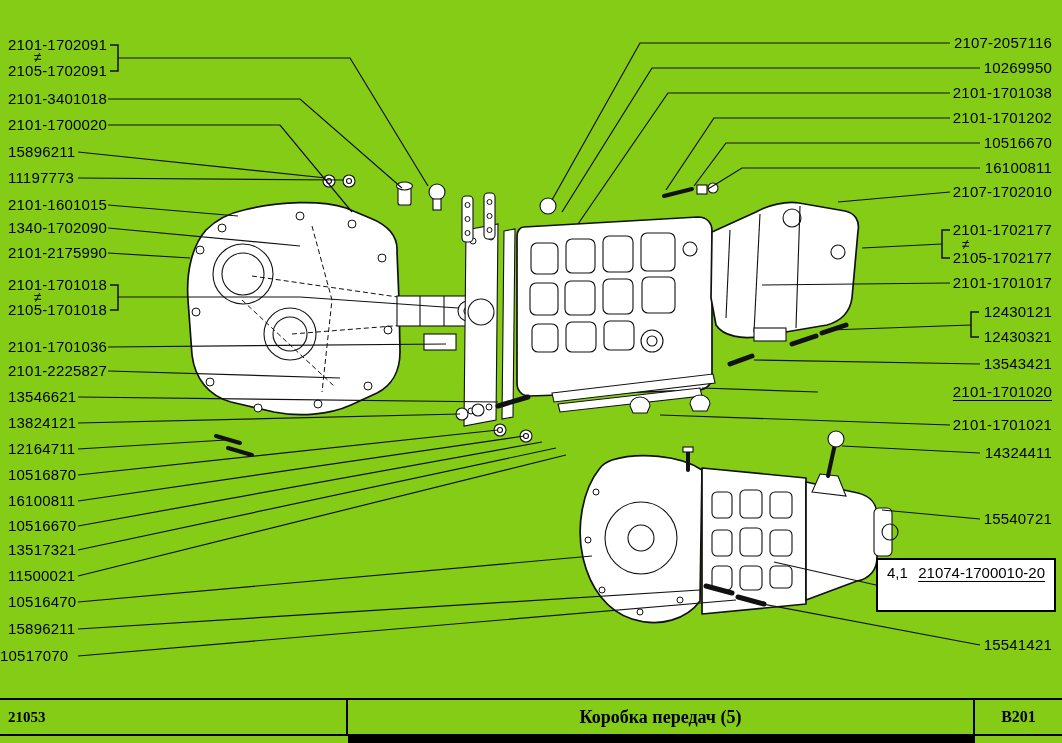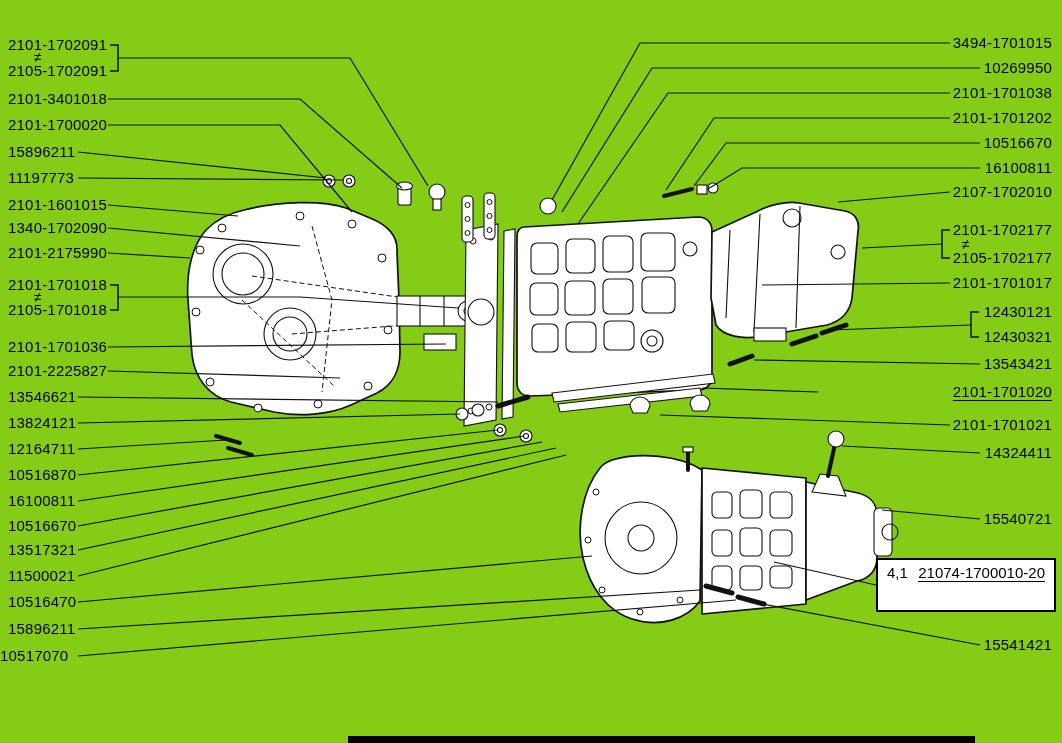--- a/index.html
+++ b/index.html
@@ -259,21 +259,21 @@
   <div class="lbl" style="left:8px;top:440px">12164711</div>
   <div class="lbl" style="left:8px;top:466px">10516870</div>
   <div class="lbl" style="left:8px;top:492px">16100811</div>
   <div class="lbl" style="left:8px;top:517px">10516670</div>
   <div class="lbl" style="left:8px;top:541px">13517321</div>
   <div class="lbl" style="left:8px;top:567px">11500021</div>
   <div class="lbl" style="left:8px;top:593px">10516470</div>
   <div class="lbl" style="left:8px;top:620px">15896211</div>
   <div class="lbl" style="left:0;top:647px">10517070</div>
 
-  <div class="lbl r" style="top:34px">3494-1701015</div>
+  <div class="lbl r" style="top:34px">2107-2057116</div>
   <div class="lbl r" style="top:59px">10269950</div>
   <div class="lbl r" style="top:84px">2101-1701038</div>
   <div class="lbl r" style="top:109px">2101-1701202</div>
   <div class="lbl r" style="top:134px">10516670</div>
   <div class="lbl r" style="top:159px">16100811</div>
   <div class="lbl r" style="top:183px">2107-1702010</div>
 
   <div class="lbl r" style="top:221px">2101-1702177</div>
   <span class="neq" style="left:962px;top:236px">≠</span>
   <div class="lbl r" style="top:249px">2105-1702177</div>
@@ -293,15 +293,20 @@
 
   <div class="ratio-box">
     <div class="ratio-row">
       <span>4,1</span>
       <span class="u">21074-1700010-20</span>
     </div>
   </div>
 
   <div class="lbl r" style="top:636px">15541421</div>
 
+  <div class="footer">
+    <div class="cell-left">21053</div>
+    <div class="cell-mid">Коробка передач (5)</div>
+    <div class="cell-right">B201</div>
+  </div>
   <div class="bottom-strip"></div>
 
 </div>
 
 </body></html>

